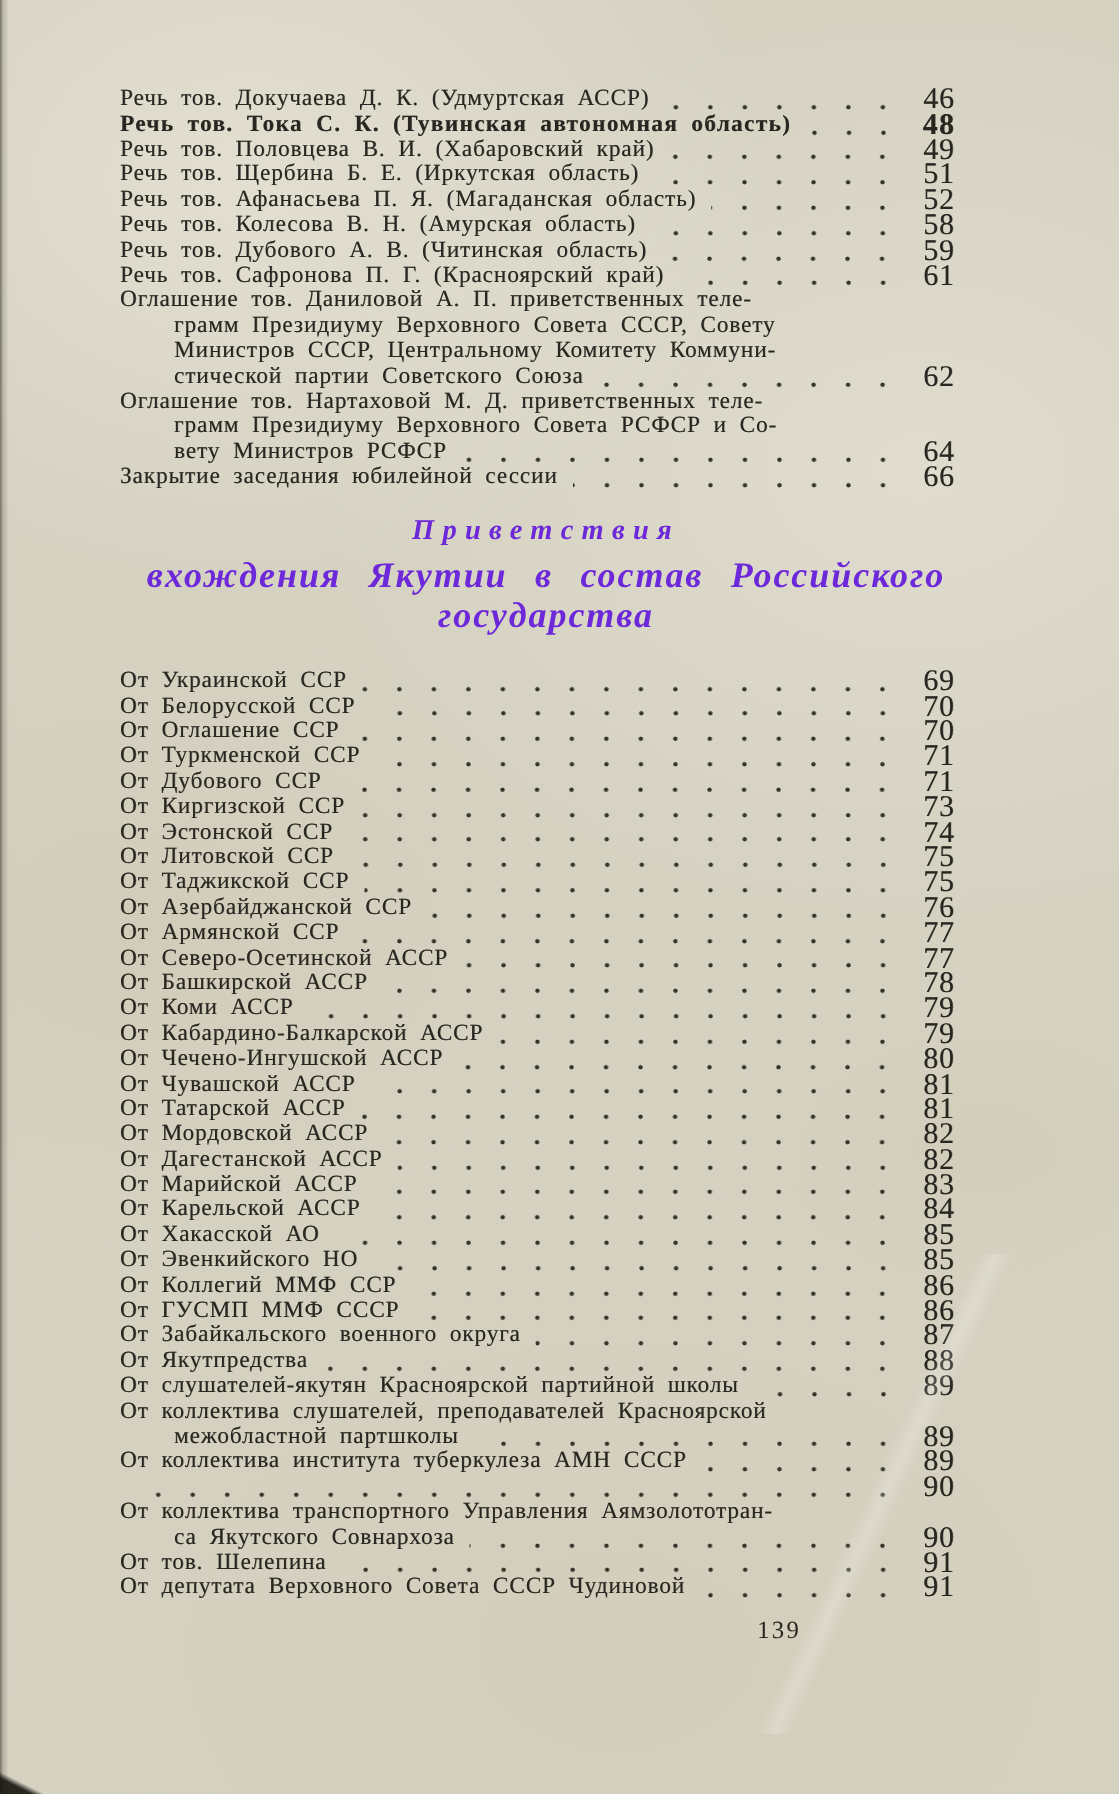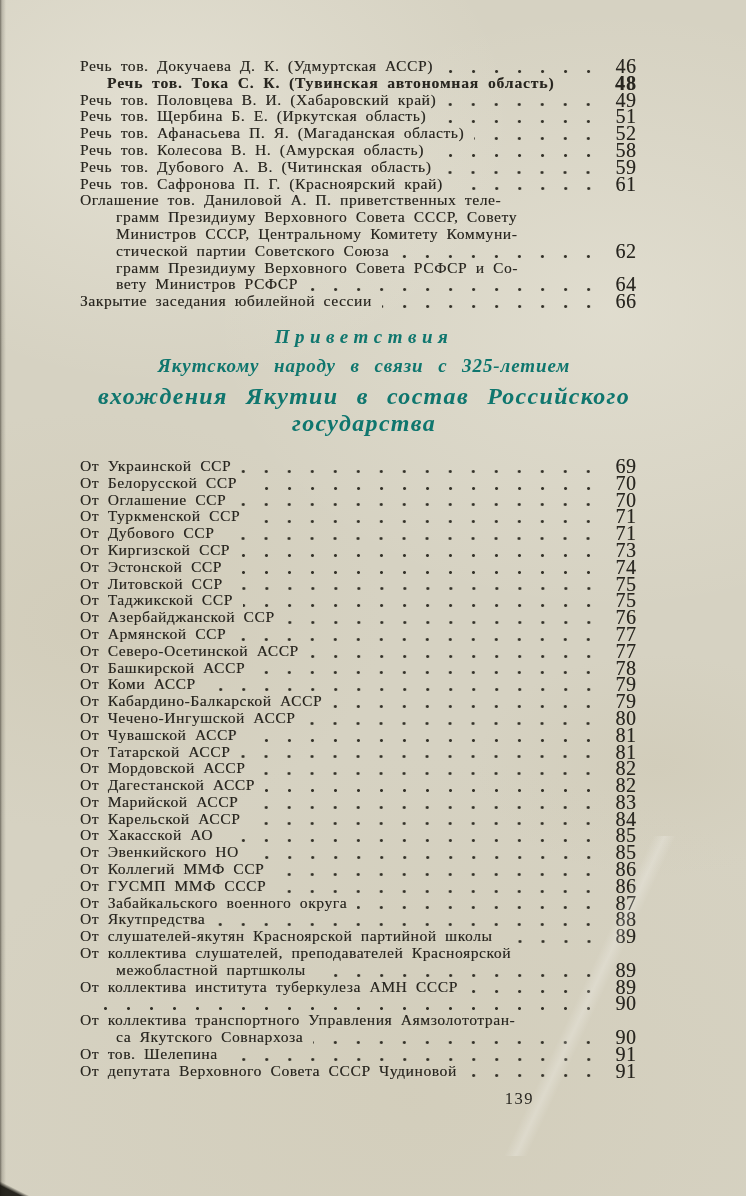--- a/index.html
+++ b/index.html
@@ -26,29 +26,29 @@
     position:absolute;right:36px;bottom:40px;width:240px;height:320px;pointer-events:none;
     background:linear-gradient(115deg, rgba(255,255,255,0) 47%, rgba(255,255,255,0.22) 50%, rgba(255,255,255,0) 53%);
   }
   .content{position:relative;padding:58px 98px 0 80px;}
   .row{
     display:flex;align-items:flex-end;height:16.8px;line-height:16.8px;
     font-size:15.5px;letter-spacing:0.6px;word-spacing:4px;white-space:nowrap;
     text-shadow:0.3px 0.3px 0.4px rgba(40,36,28,0.45);
   }
   .row.cont{padding-left:36px;}
-  .row.bold .t,.row.bold .num{font-weight:bold;letter-spacing:0.9px;margin-left:27px;}
+  .row.bold .t,.row.bold .num{font-weight:bold;letter-spacing:0.9px;}
   .t{flex:0 0 auto;}
   .leader{
     flex:1 1 auto;min-width:6px;height:5px;margin:0 4px 1px 10px;align-self:flex-end;
     background-image:radial-gradient(circle at 50% 50%, #35332a 1.2px, rgba(53,51,42,0) 1.7px);
     background-size:23px 5px;background-repeat:repeat-x;background-position:right center;
   }
   .num{flex:0 0 44px;text-align:center;font-size:20px;letter-spacing:0.5px;}
-  .heading{text-align:center;margin:14px 0 21px;font-style:italic;font-weight:bold;color:#0f766e;}
+  .heading{text-align:center;margin:14px 0 21px;font-style:italic;font-weight:bold;color:#6d28d9;}
   .h1{font-size:19px;letter-spacing:5.5px;line-height:25px;}
   .h2{font-size:19px;letter-spacing:0.9px;word-spacing:9px;line-height:25px;margin-top:4px;}
   .h3{font-size:24px;letter-spacing:1.3px;word-spacing:11px;line-height:27px;margin-top:5px;}
   .folio{margin-top:10px;padding-right:114px;text-align:right;font-size:16.5px;letter-spacing:1.5px;}
 </style>
 </head>
 <body>
 
 <div class="content">
 
@@ -103,39 +103,42 @@
   </div>
       <div class="row cont">
     <span class="t">Министров СССР, Центральному Комитету Коммуни-</span>
 
   </div>
       <div class="row cont">
     <span class="t">стической партии Советского Союза</span>
     <span class="leader"></span>
     <span class="num">62</span>
   </div>
+      <div class="row">
+    <span class="t">Оглашение тов. Нартаховой М. Д. приветственных теле-</span>
+
+  </div>
       <div class="row cont">
     <span class="t">грамм Президиуму Верховного Совета РСФСР и Со-</span>
 
   </div>
       <div class="row cont">
     <span class="t">вету Министров РСФСР</span>
     <span class="leader"></span>
     <span class="num">64</span>
   </div>
       <div class="row">
     <span class="t">Закрытие заседания юбилейной сессии</span>
     <span class="leader"></span>
     <span class="num">66</span>
   </div>
     </div>
 
   <div class="heading">
     <div class="h1">Приветствия</div>
-    <div class="h2">Якутскому народу в связи с 325-летием</div>
     <div class="h3">вхождения Якутии  в состав Российского  государства</div>
   </div>
 
   <div id="part2">
       <div class="row">
     <span class="t">От Украинской ССР</span>
     <span class="leader"></span>
     <span class="num">69</span>
   </div>
       <div class="row">

